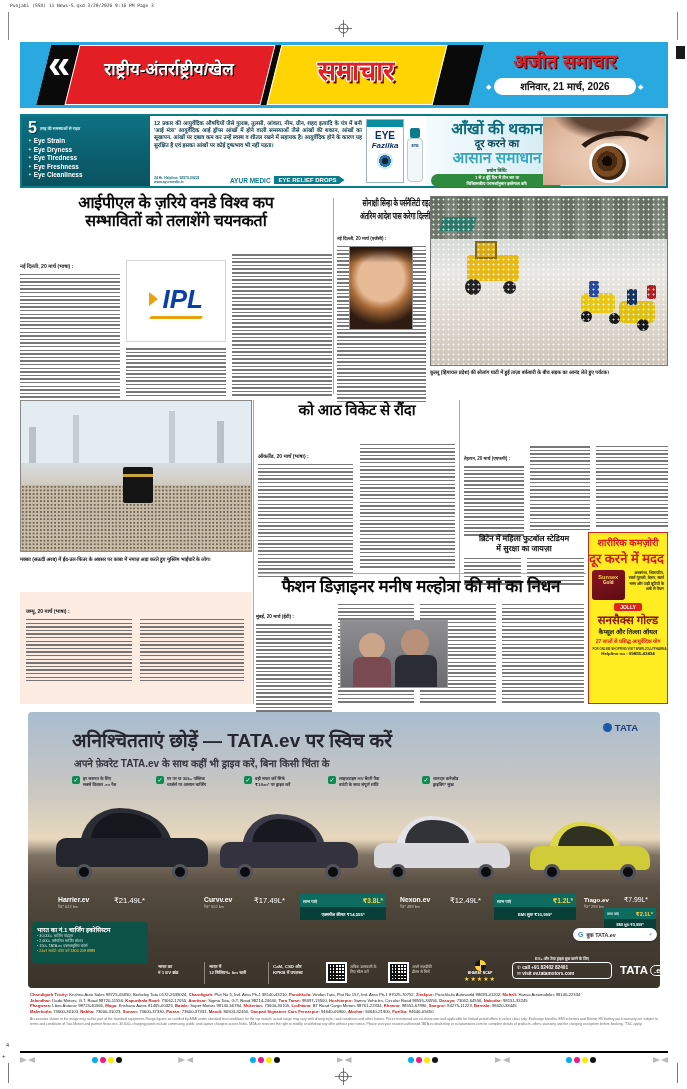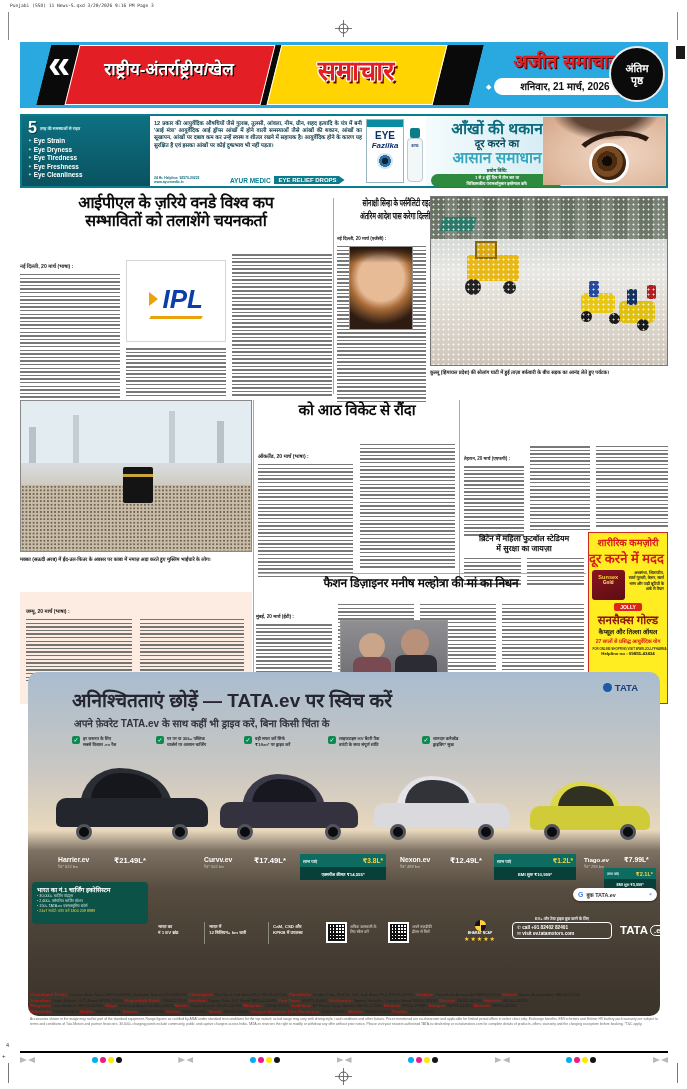--- a/index.html
+++ b/index.html
@@ -22,33 +22,33 @@
   
   #eyead{left:20px;top:114px;width:648px;height:74px;border:2px solid #0a7c8c;background:#fff;box-sizing:border-box}
   .eb{display:flex;align-items:center;gap:2px;font-size:6.4px;font-weight:700;color:#fff;line-height:8.6px}
   .eb b{color:#9fe8f0;font-size:4.5px}
 
   
   .headline{font-weight:800;color:#0c0c0c;text-align:center;line-height:1.12;letter-spacing:-0.2px}
   .col{position:absolute}
 
   
-  #tata{left:28px;top:672px;width:632px;height:344px;border-radius:10px;overflow:hidden;
+  #tata{left:28px;top:712px;width:632px;height:276px;border-radius:4px;overflow:hidden;
     background:linear-gradient(180deg,#a9bccf 0%,#c9c7c2 28%,#e8d8bd 46%,#7d7163 52%,#564c3f 63%,#453d33 82%,#3a332a 100%)}
   .feat{position:absolute;top:64px;display:flex;gap:3px}
   .feat .chk{width:8px;height:8px;background:#0c8a50;border-radius:2px;color:#fff;font-size:6px;line-height:8px;text-align:center;flex:0 0 auto}
   .feat .ft{font-size:4.3px;line-height:5.6px;color:#2e2d36;font-weight:600}
   .car{position:absolute}
   .car-roof{position:absolute;left:16%;right:24%;top:0;height:56%;border-radius:45% 60% 0 0/100% 100% 0 0}
   .car-glass{position:absolute;left:23%;right:30%;top:7%;height:38%;border-radius:40% 55% 0 0/100% 100% 0 0;background:rgba(18,20,26,.85)}
   .car-body{position:absolute;left:0;right:0;top:42%;height:40%;border-radius:10px 14px 5px 5px}
   .wheel{position:absolute;bottom:0;width:16px;height:16px;background:#0c0c0e;border-radius:50%;border:3px solid #52525a;box-sizing:border-box}
   .cname{font-size:6.8px;font-weight:800;color:#fff;line-height:7.5px}
   .crange{font-size:3.9px;color:#cfc9c0;line-height:5px}
-  .cprice{font-size:7.6px;font-weight:700;color:#fff}
+  .cprice{font-size:7.6px;font-weight:400;color:#fff}
   .pbox{position:absolute;width:86px;height:26px;font-weight:700}
   .pbox .r1{height:13px;background:#0e6b60;display:flex;align-items:center;justify-content:space-between;padding:0 3px;box-sizing:border-box}
   .pbox .r1 .lb{font-size:4.3px;color:#eafaf4}
   .pbox .r1 .pv{font-size:6.6px;color:#ffd23c}
   .pbox .r2{height:13px;background:#083f38;display:flex;align-items:center;justify-content:center;font-size:4.3px;color:#fff}
   .qr{position:absolute;width:21px;height:21px;background:#fff;padding:2px;box-sizing:border-box}
   .qr>div{width:100%;height:100%;background-image:repeating-linear-gradient(0deg,#111 0 1.6px,transparent 1.6px 3.2px),repeating-linear-gradient(90deg,#111 0 1.6px,#fff 1.6px 3.2px)}
   .stxt{font-size:4.4px;line-height:5.6px;font-weight:700;color:#f0ede6}
   .qcap{font-size:3.8px;line-height:4.8px;color:#e8e4da}
   .cbul{font-size:3.7px;line-height:5px;color:#d4eae1}
@@ -88,25 +88,20 @@
     <div class="skew" style="left:52px;width:194px;background:#e31e25"></div>
     <div class="abs" style="left:50px;top:15px;width:198px;text-align:center;font-size:17px;font-weight:900;color:#fff;text-shadow:1.2px 1.2px 0 #000"><span class="fit">राष्ट्रीय-अंतर्राष्ट्रीय/खेल</span></div>
     <div class="skew" style="left:254px;width:164px;background:#ffd401"></div>
     <div class="abs" style="left:254px;top:9px;width:164px;text-align:center;font-size:27px;font-weight:900;color:#e31e25;
          text-shadow:-1px -1px 0 #fff,1px -1px 0 #fff,-1px 1px 0 #fff,1px 1px 0 #fff,2.5px 2.5px 0 #6d0000"><span class="fit">समाचार</span></div>
     <div class="mh-chev" style="left:424px;top:4px;font-size:42px;color:#0a0a0a">»</div>
     <div class="abs" style="left:472px;top:6px;width:146px;text-align:center;font-size:19px;font-weight:900;color:#e31e25;text-shadow:1px 1px 0 #3a0000"><span class="fit">अजीत समाचार</span></div>
     <div class="abs" style="left:466px;top:41px;font-size:7px;color:#fff">◆</div>
     <div class="abs" style="left:474px;top:36px;width:142px;height:17px;background:#fff;border-radius:9px;text-align:center;font-size:10px;font-weight:800;color:#111;line-height:17px"><span class="fit">शनिवार, 21 मार्च, 2026</span></div>
     <div class="abs" style="left:618px;top:41px;font-size:7px;color:#fff">◆</div>
-    <div class="abs" style="right:3px;top:4px;width:56px;height:56px;background:#0b0b0b;border:2px solid #ededed;border-radius:50%;box-sizing:border-box;
-         display:flex;flex-direction:column;align-items:center;justify-content:center;color:#fff;font-size:10.5px;font-weight:800;line-height:12px">
-      <span>अंतिम</span>
-      <span>पृष्ठ</span>
-    </div>
   </div>
 
   <div id="eyead" class="abs">
     <div class="abs" style="left:0;top:0;bottom:0;width:128px;background:linear-gradient(180deg,#0d7181,#0a5260);padding:3px 6px;box-sizing:border-box">
       <div style="display:flex;align-items:center;gap:3px">
         <span style="font-size:16px;font-weight:900;color:#fff;text-shadow:1px 1px 0 #063a44">5</span>
         <span style="font-size:4.2px;color:#d8f3f6;font-weight:700;width:58px;line-height:5px">तरह की समस्याओं से राहत</span>
       </div>
       <div class="eb">
           <b>✦</b>
@@ -296,21 +291,21 @@
     <div style="margin-top:3px"><span class="dateline">जम्मू, 20 मार्च (भाषा) :</span></div>
     <div style="display:flex;gap:8px;margin-top:2px">
       <div class="greek" style="width:106px;height:62px"></div>
       <div class="greek" style="width:104px;height:62px"></div>
     </div>
   </div>
 
   <div class="hline abs" style="left:258px;top:573px;width:328px"></div>
 
   <div class="abs" style="left:256px;top:577px;width:330px">
-    <div class="headline" style="font-size:12px">
+    <div class="headline" style="font-size:17px">
       <span class="fit">फैशन डिज़ाइनर मनीष मल्होत्रा की मां का निधन</span>
     </div>
   </div>
   <div class="col" style="left:256px;top:604px;width:76px;height:100px">
     <span class="dateline" style="font-size:4.8px">मुंबई, 20 मार्च (ईटी) :</span>
     <div class="greek" style="width:76px;height:88px;margin-top:2px"></div>
   </div>
   <div class="col" style="left:338px;top:604px;width:76px;height:100px">
     <div class="greek" style="width:76px;height:100px"></div>
   </div>

